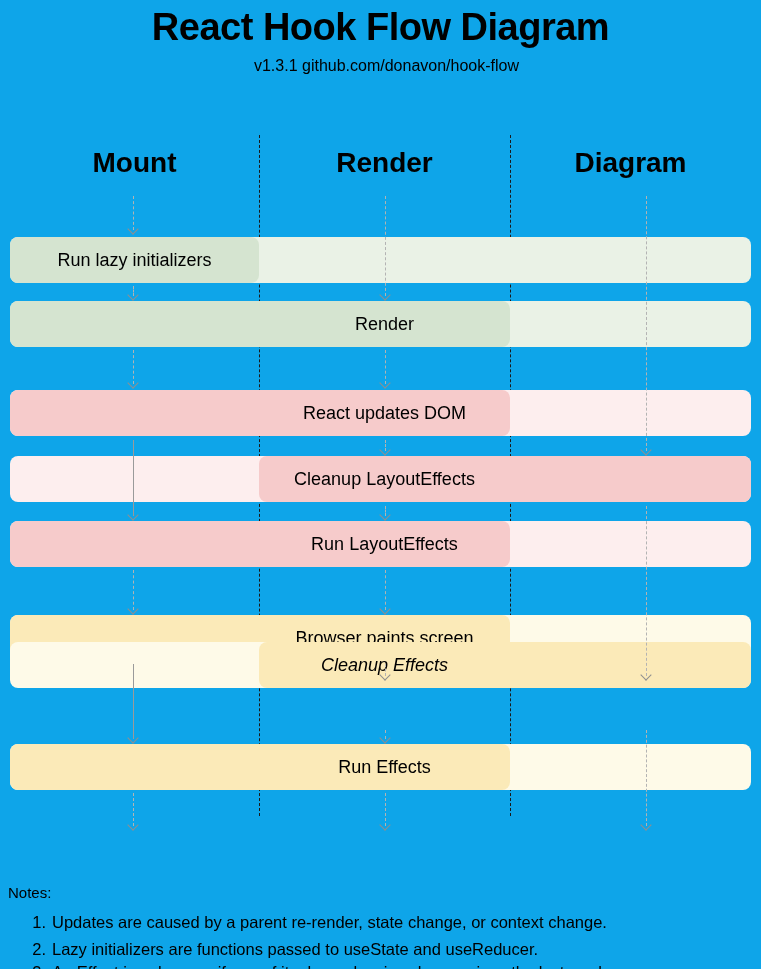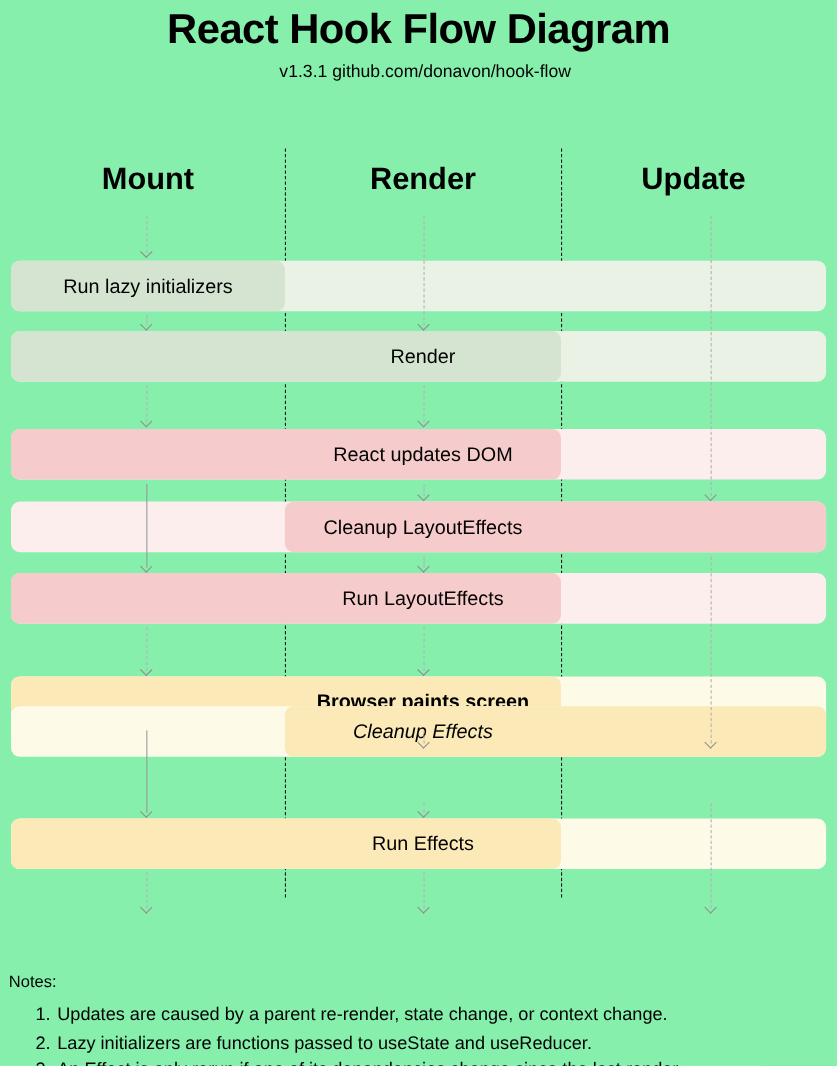--- a/index.html
+++ b/index.html
@@ -4,21 +4,21 @@
 <style>
   :root{
     --green-strong:#d5e4d0; --green-faint:#eaf2e6;
     --red-strong:#f6cbcb;   --red-faint:#fdeeee;
     --yellow-strong:#fbeab8;--yellow-faint:#fefae8;
     --sep:#1a1a1a; --flow:#b3b3b3; --flow-solid:#9a9a9a; --head:#8f8f8f;
   }
   *{box-sizing:border-box;margin:0;padding:0;}
   html,body{background:#fff;}
   body{font-family:"Liberation Sans","DejaVu Sans",sans-serif;color:#000;}
-  .canvas{position:relative;width:761px;height:969px;background:#86efac;overflow:hidden;margin:0;}
+  .canvas{position:relative;width:761px;height:969px;background:#0ea5e9;overflow:hidden;margin:0;}
 
   .title{position:absolute;top:6px;left:0;width:761px;text-align:center;
          font-size:38px;font-weight:bold;letter-spacing:-0.5px;}
   .subtitle{position:absolute;top:57px;left:0;width:761px;text-align:center;font-size:16px;padding-left:12px;}
 
   .col-header{position:absolute;top:146px;height:34px;text-align:center;
               font-size:28px;font-weight:bold;line-height:34px;}
   .col-header.mount{left:10px;width:249px;}
   .col-header.update{left:259px;width:251px;}
   .col-header.unmount{left:510px;width:241px;}
@@ -57,21 +57,21 @@
 </head>
 <body>
 
 <div class="canvas">
 
   <div class="title">React Hook Flow Diagram</div>
   <div class="subtitle">v1.3.1 github.com/donavon/hook-flow</div>
 
   <div class="col-header mount">Mount</div>
   <div class="col-header update">Render</div>
-  <div class="col-header unmount">Update</div>
+  <div class="col-header unmount">Diagram</div>
 
   <div class="separator s1"></div>
   <div class="separator s2"></div>
 
   <div>
       <div class="row green" style="top: 237px;">
         <div class="band faint"></div>
         <div class="band strong" style="left: 10px; width: 249px;"></div>
         <div class="row-label" style="left: 10px; width: 249px;">Run lazy initializers</div>
       </div>
@@ -88,21 +88,21 @@
       <div class="row red" style="top: 456px;">
         <div class="band faint"></div>
         <div class="band strong" style="left: 259px; width: 492px;"></div>
         <div class="row-label" style="left: 259px; width: 251px;">Cleanup LayoutEffects</div>
       </div>
       <div class="row red" style="top: 521px;">
         <div class="band faint"></div>
         <div class="band strong" style="left: 10px; width: 500px;"></div>
         <div class="row-label" style="left: 259px; width: 251px;">Run LayoutEffects</div>
       </div>
-      <div class="row yellow" style="top: 615px; font-weight: bold;">
+      <div class="row yellow" style="top: 615px;">
         <div class="band faint"></div>
         <div class="band strong" style="left: 10px; width: 500px;"></div>
         <div class="row-label" style="left: 259px; width: 251px;">Browser paints screen</div>
       </div>
       <div class="row yellow" style="top: 642px; font-style: italic;">
         <div class="band faint"></div>
         <div class="band strong" style="left: 259px; width: 492px;"></div>
         <div class="row-label" style="left: 259px; width: 251px;">Cleanup Effects</div>
       </div>
       <div class="row yellow" style="top: 744px;">

